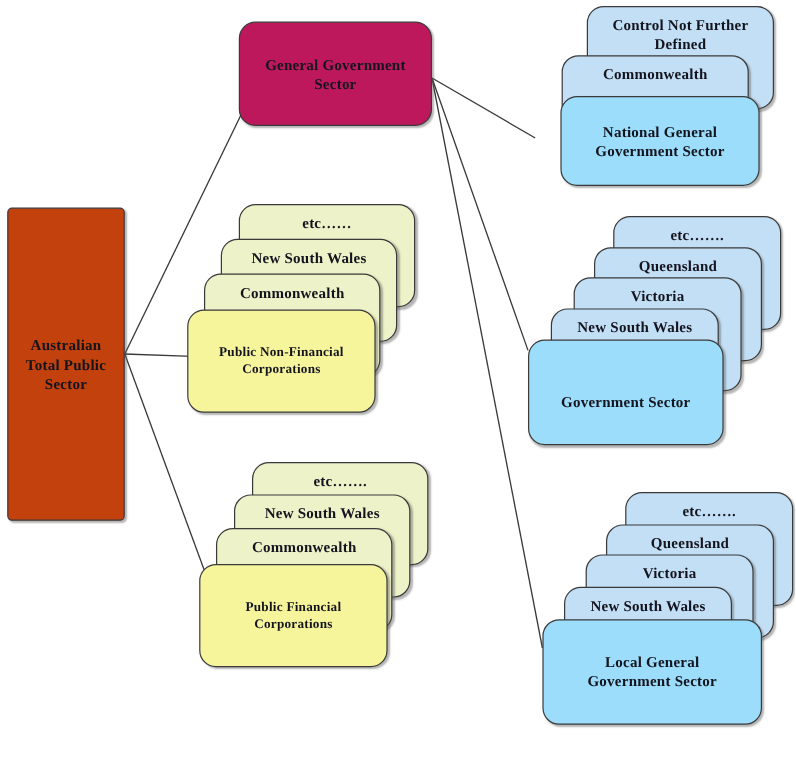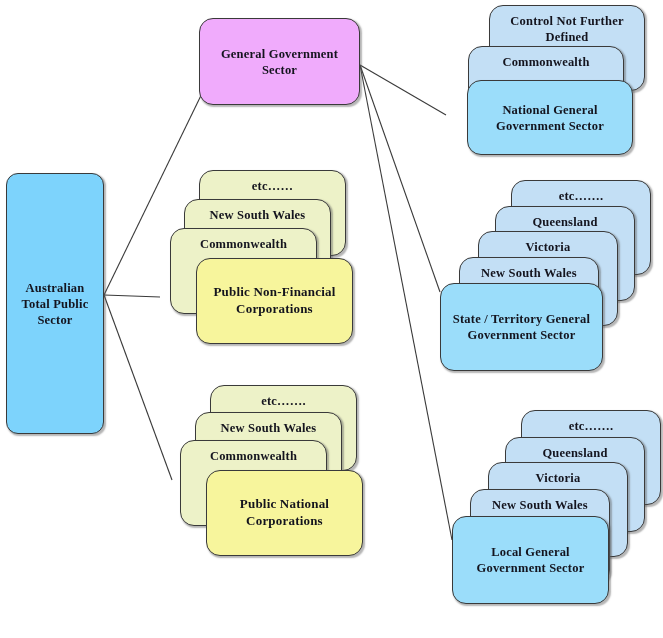--- a/index.html
+++ b/index.html
@@ -39,42 +39,41 @@
     color: #14141e;
     line-height: 1.28;
     letter-spacing: 0.2px;
     box-shadow: 1.5px 1.5px 1.5px rgba(90,90,90,0.45);
   }
   .node-label {
     display: block;
     padding: 0 6px;
   }
   .pink-node {
-    background: #7dd3fc;
+    background: #c2410c;
     font-size: 12.5px;
-    border-radius: 12px;
+    border-radius: 4px;
   }
   .blue-main {
-    background: #f0abfc;
+    background: #be185d;
     font-size: 12.5px;
   }
   .blue-front {
     background: #9BDDFA;
     font-size: 12.5px;
   }
   .blue-back {
     background: #C3DFF5;
     font-size: 12.5px;
     align-items: flex-start;
     padding-top: 7px;
   }
   .yellow-front {
     background: #F7F59C;
-    font-size: 13px;
-    margin-left: 40px;
+    font-size: 11px;
   }
   .yellow-back {
     background: #EDF2C8;
     font-size: 12.5px;
     align-items: flex-start;
     padding-top: 7px;
   }
   .stack-group {
     position: absolute;
   }
@@ -122,21 +121,21 @@
     <div class="node yellow-back" style="left:210px; top:385px; width:147px; height:86px;">
       <span class="node-label">etc…….</span>
     </div>
     <div class="node yellow-back" style="left:195px; top:412px; width:147px; height:86px;">
       <span class="node-label">New South Wales</span>
     </div>
     <div class="node yellow-back" style="left:180px; top:440px; width:147px; height:86px;">
       <span class="node-label">Commonwealth</span>
     </div>
     <div class="node yellow-front" style="left:166px; top:470px; width:157px; height:86px;">
-      <span class="node-label"><span>Public National</span><br><span>Corporations</span></span>
+      <span class="node-label"><span>Public Financial</span><br><span>Corporations</span></span>
     </div>
   </div>
 
   <div class="stack-group" style="left:0; top:0; width:663px; height:498px;">
     <div class="node blue-back" style="left:489px; top:5px; width:156px; height:86px;">
       <span class="node-label"><span>Control Not Further</span><br><span>Defined</span></span>
     </div>
     <div class="node blue-back" style="left:468px; top:46px; width:156px; height:86px;">
       <span class="node-label">Commonwealth</span>
     </div>
@@ -152,35 +151,35 @@
     <div class="node blue-back" style="left:495px; top:206px; width:140px; height:95px;">
       <span class="node-label">Queensland</span>
     </div>
     <div class="node blue-back" style="left:478px; top:231px; width:140px; height:95px;">
       <span class="node-label">Victoria</span>
     </div>
     <div class="node blue-back" style="left:459px; top:257px; width:140px; height:95px;">
       <span class="node-label">New South Wales</span>
     </div>
     <div class="node blue-front" style="left:440px; top:283px; width:163px; height:88px;">
-      <span class="node-label"><span>State / Territory General</span><br><span>Government Sector</span></span>
+      <span class="node-label"><br><span>Government Sector</span></span>
     </div>
   </div>
 
   <div class="stack-group" style="left:0; top:0; width:663px; height:638px;">
     <div class="node blue-back" style="left:521px; top:410px; width:140px; height:95px;">
       <span class="node-label">etc…….</span>
     </div>
     <div class="node blue-back" style="left:505px; top:437px; width:140px; height:95px;">
       <span class="node-label">Queensland</span>
     </div>
     <div class="node blue-back" style="left:488px; top:462px; width:140px; height:95px;">
       <span class="node-label">Victoria</span>
     </div>
     <div class="node blue-back" style="left:470px; top:489px; width:140px; height:95px;">
       <span class="node-label">New South Wales</span>
     </div>
-    <div class="node blue-front" style="left:452px; top:516px; width:157px; height:88px;align-items:center;">
+    <div class="node blue-front" style="left:452px; top:516px; width:183px; height:88px;align-items:center;">
       <span class="node-label"><span>Local General</span><br><span>Government Sector</span></span>
     </div>
   </div>
 
 </div>
 
 </body></html>

